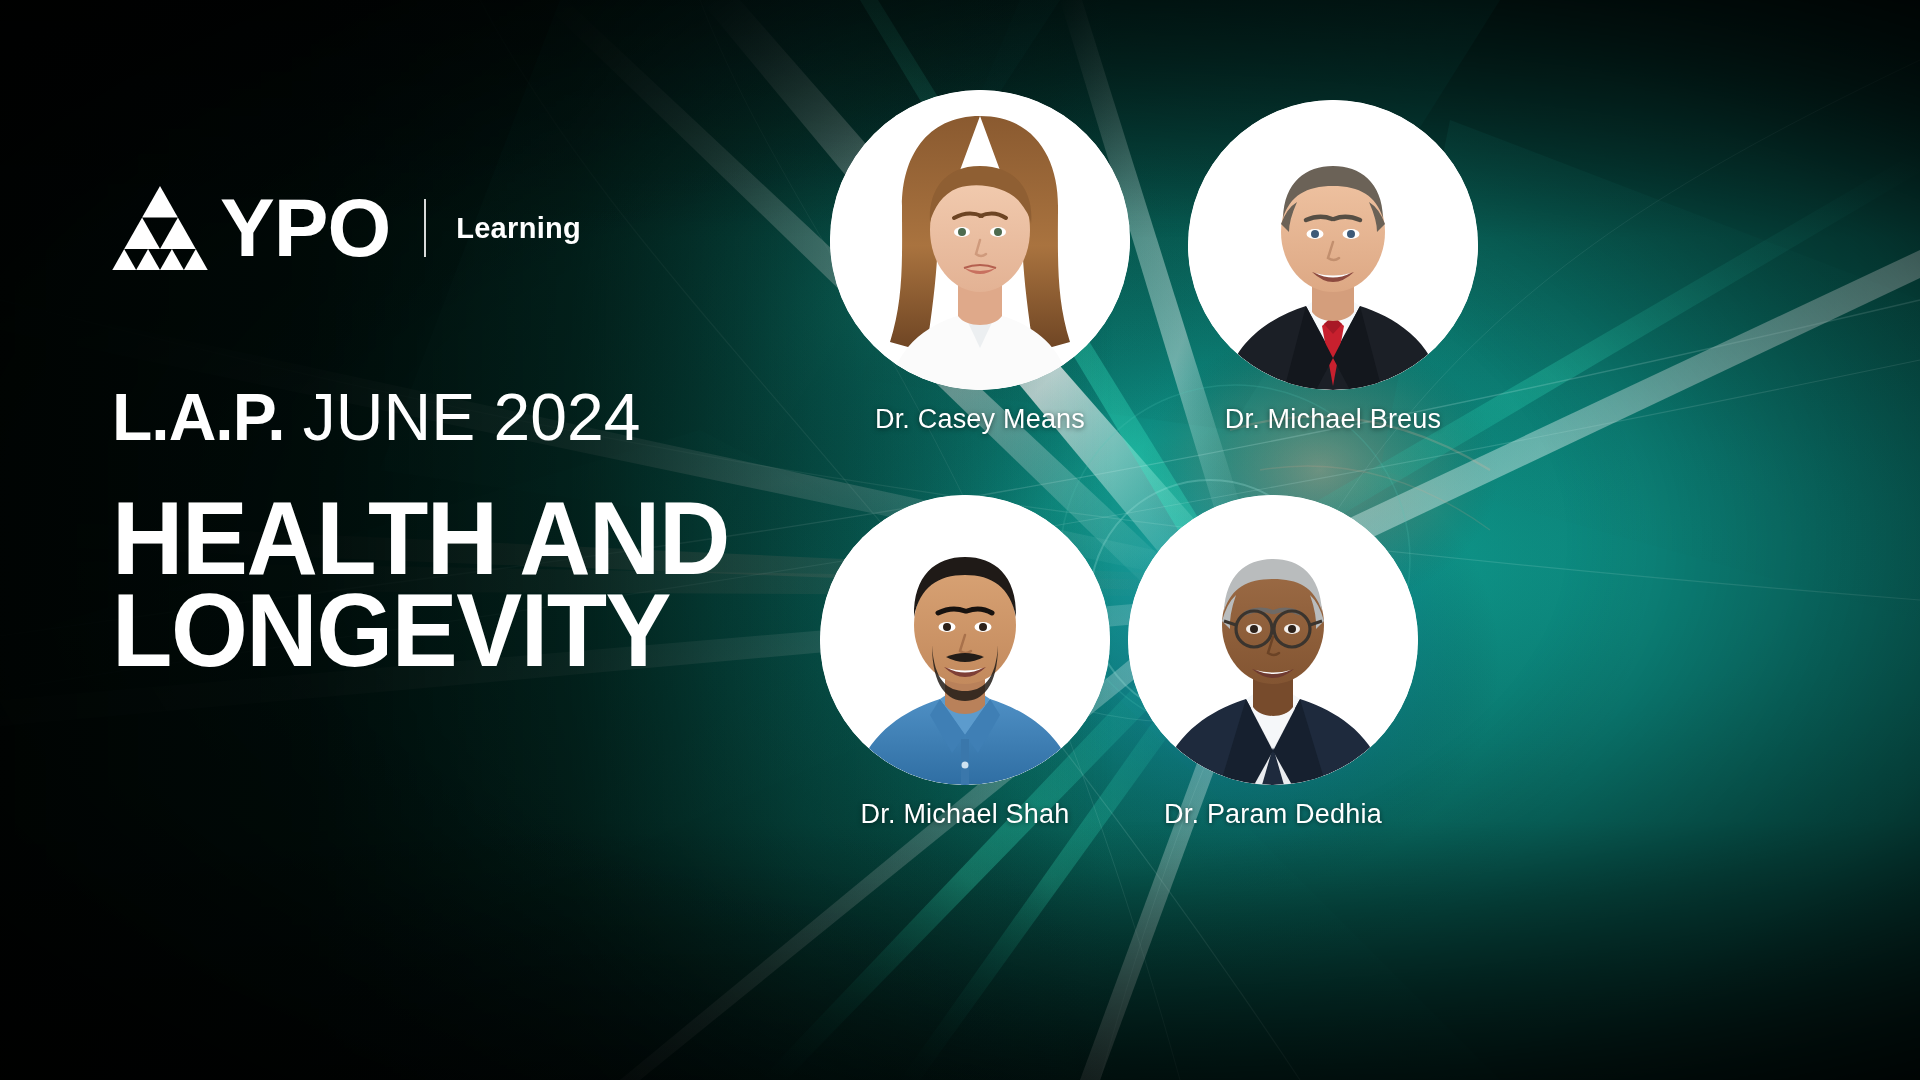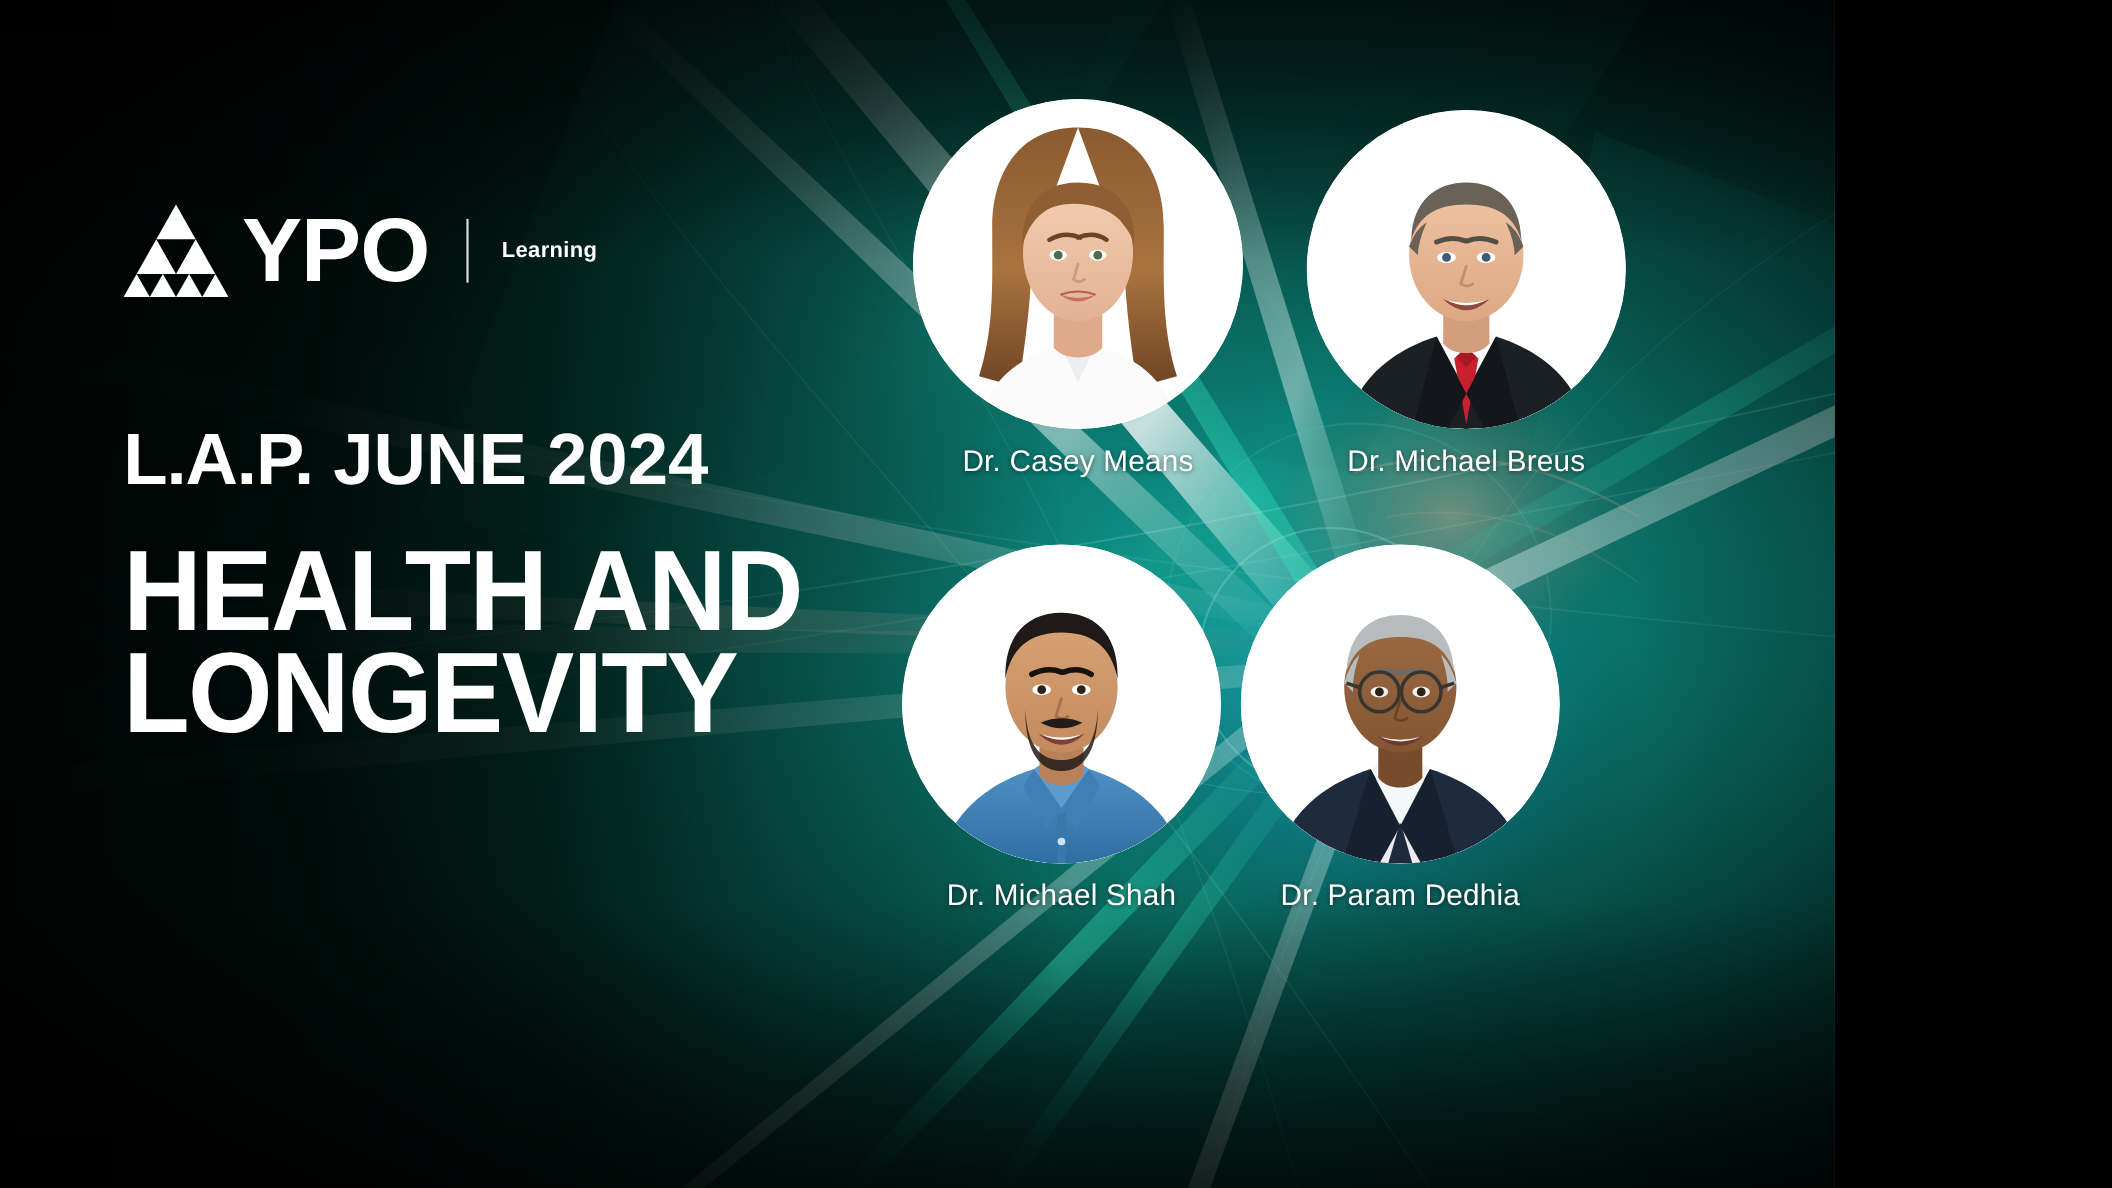--- a/index.html
+++ b/index.html
@@ -1,20 +1,20 @@
 <!DOCTYPE html>
 <html><head>
 <meta charset="utf-8">
 <style>
   * { margin:0; padding:0; box-sizing:border-box; }
   html,body { width:1920px; height:1080px; overflow:hidden; background:#000; }
   body { font-family:"Liberation Sans", sans-serif; }
 
   #stage {
-    position:relative; width:1668px; height:1080px; overflow:hidden;
+    position:relative; width:1920px; height:1080px; overflow:hidden;
     background:#a21caf;
   }
 
   
   .bg-base{
     position:absolute; inset:0;
     background:
       radial-gradient(120% 95% at 72% 52%, #0f9f92 0%, #0b7d74 18%, #07584f 34%, #053a33 50%, #02231e 66%, #010f0c 82%, #000605 100%),
       linear-gradient(100deg, #000503 0%, #021611 28%, #053f37 55%, #0a6f65 78%, #0b5d55 100%);
   }
@@ -43,29 +43,29 @@
   .logo-mark{ width:96px; height:84px; flex:0 0 auto; }
   .logo-word{
     color:#fff; font-size:82px; font-weight:700; letter-spacing:-1px;
     line-height:84px; margin-left:12px;
   }
   .logo-div{
     width:2px; height:58px; background:rgba(255,255,255,0.85);
     margin:0 30px 0 34px; flex:0 0 auto;
   }
   .logo-sub{
-    color:#fff; font-size:20px; font-weight:700; letter-spacing:0.3px;
+    color:#fff; font-size:29px; font-weight:700; letter-spacing:0.3px;
   }
 
   .lap-line{
     margin-top:106px; color:#fff; white-space:nowrap;
     font-size:66px; line-height:70px; letter-spacing:0px;
   }
   .lap-strong{ font-weight:700; letter-spacing:-1px; }
-  .lap-light{ font-weight:700; }
+  .lap-light{ font-weight:400; }
 
   .headline{
     margin-top:40px; color:#fff; font-weight:700;
     font-size:104px; line-height:92px; letter-spacing:-1.5px;
     transform:scaleX(0.95); transform-origin:left center;
   }
   .headline div{ white-space:nowrap; }
 
   
   .speaker{ position:absolute; z-index:45; }

